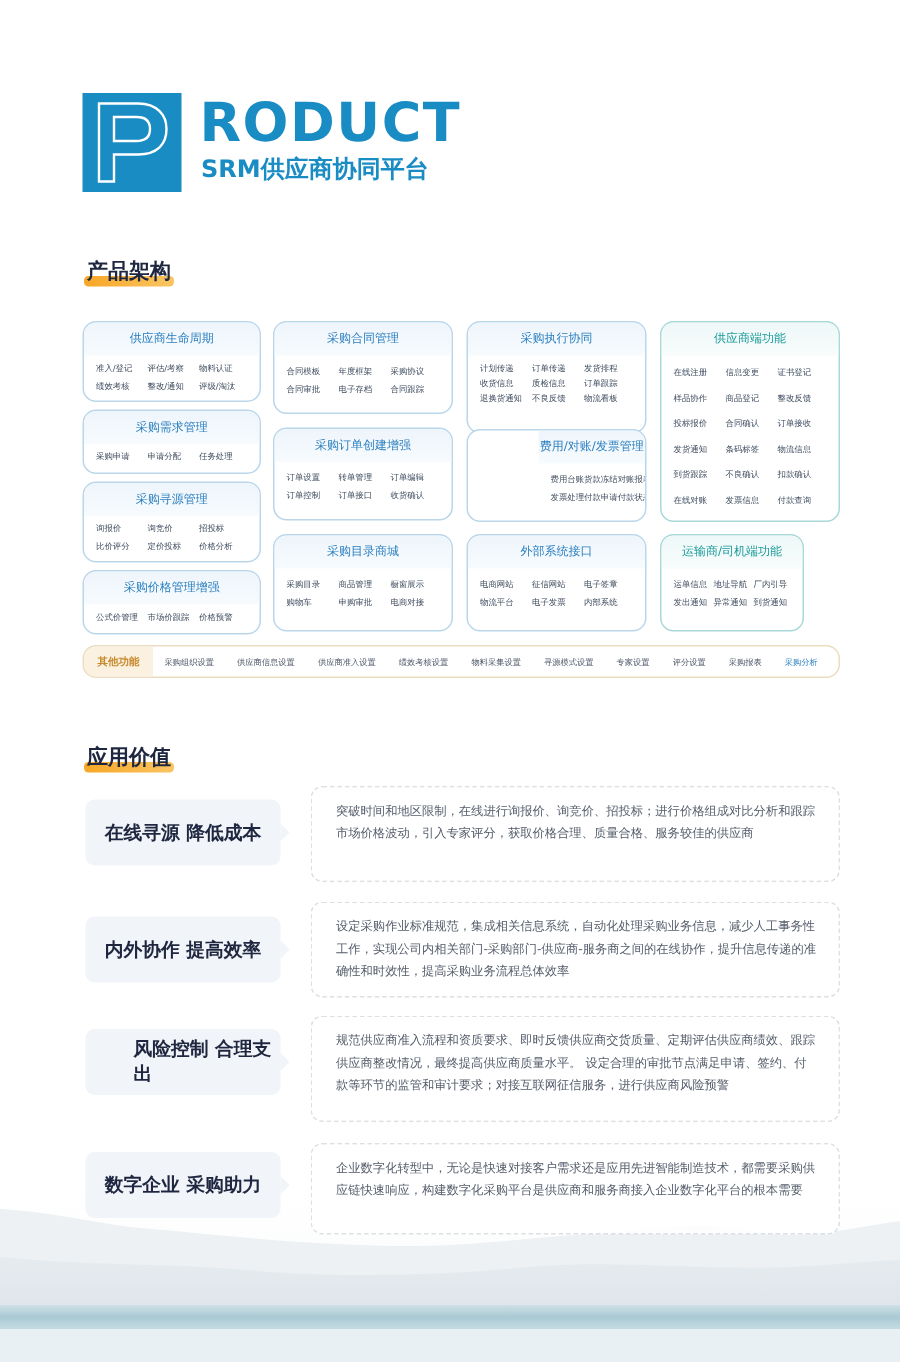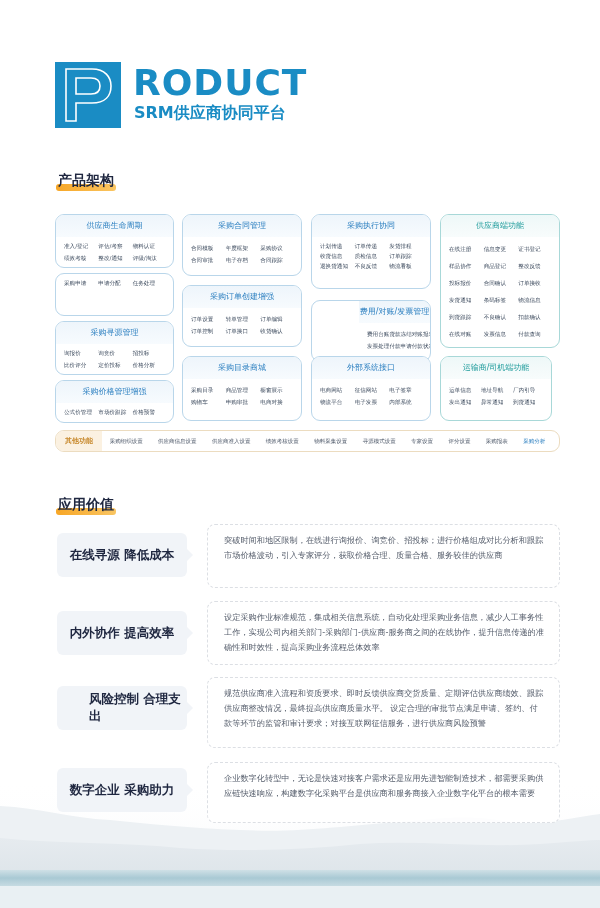--- a/index.html
+++ b/index.html
@@ -124,20 +124,21 @@
     <div class="card-items">
       <span>准入/登记</span>
       <span>评估/考察</span>
       <span>物料认证</span>
       <span>绩效考核</span>
       <span>整改/通知</span>
       <span>评级/淘汰</span>
     </div>
   </div>
   <div class="card" style="left:55px; top:273px; width:119px; height:43px;">
+    <div class="card-title">采购需求管理</div>
     <div class="card-items">
       <span>采购申请</span>
       <span>申请分配</span>
       <span>任务处理</span>
     </div>
   </div>
   <div class="card" style="left:55px; top:321px; width:119px; height:54px;">
     <div class="card-title">采购寻源管理</div>
     <div class="card-items">
       <span>询报价</span>
@@ -198,21 +199,21 @@
       <span>订单传递</span>
       <span>发货排程</span>
       <span>收货信息</span>
       <span>质检信息</span>
       <span>订单跟踪</span>
       <span>退换货通知</span>
       <span>不良反馈</span>
       <span>物流看板</span>
     </div>
   </div>
-  <div class="card" style="left:311px; top:300px; width:120px; height:62px;padding-left:47px;">
+  <div class="card" style="left:311px; top:286px; width:120px; height:62px;padding-left:47px;">
     <div class="card-title">费用/对账/发票管理</div>
     <div class="card-items" style="padding-top:6px;">
       <span>费用台账</span>
       <span>货款冻结</span>
       <span>对账报表</span>
       <span>发票处理</span>
       <span>付款申请</span>
       <span>付款状态</span>
     </div>
   </div>
@@ -244,21 +245,21 @@
       <span>条码标签</span>
       <span>物流信息</span>
       <span>到货跟踪</span>
       <span>不良确认</span>
       <span>扣款确认</span>
       <span>在线对账</span>
       <span>发票信息</span>
       <span>付款查询</span>
     </div>
   </div>
-  <div class="card teal" style="left:440px; top:356px; width:112px; height:65px;">
+  <div class="card teal" style="left:440px; top:356px; width:96px; height:65px;">
     <div class="card-title">运输商/司机端功能</div>
     <div class="card-items" style="padding-top:6px;">
       <span>运单信息</span>
       <span>地址导航</span>
       <span>厂内引导</span>
       <span>发出通知</span>
       <span>异常通知</span>
       <span>到货通知</span>
     </div>
   </div>

